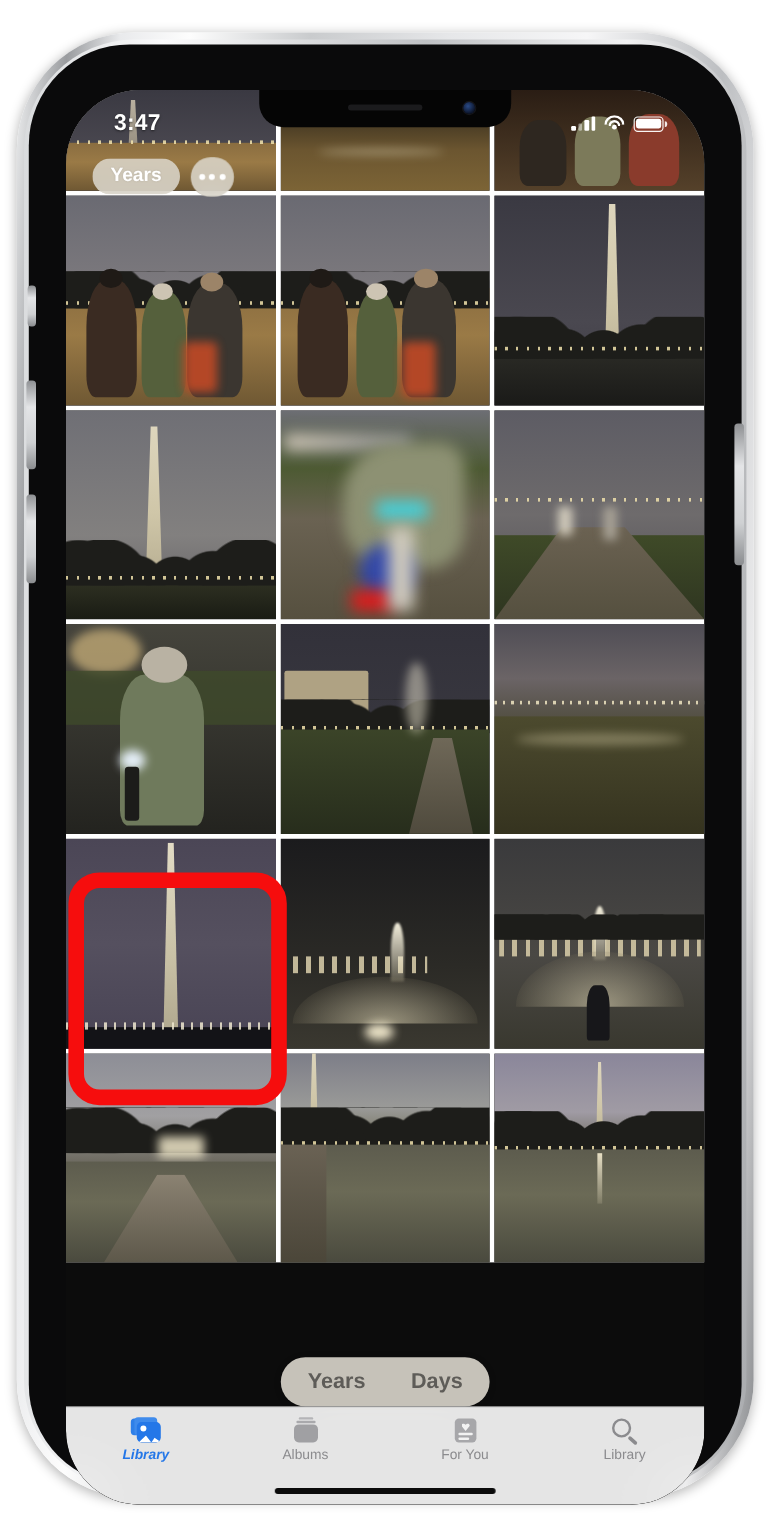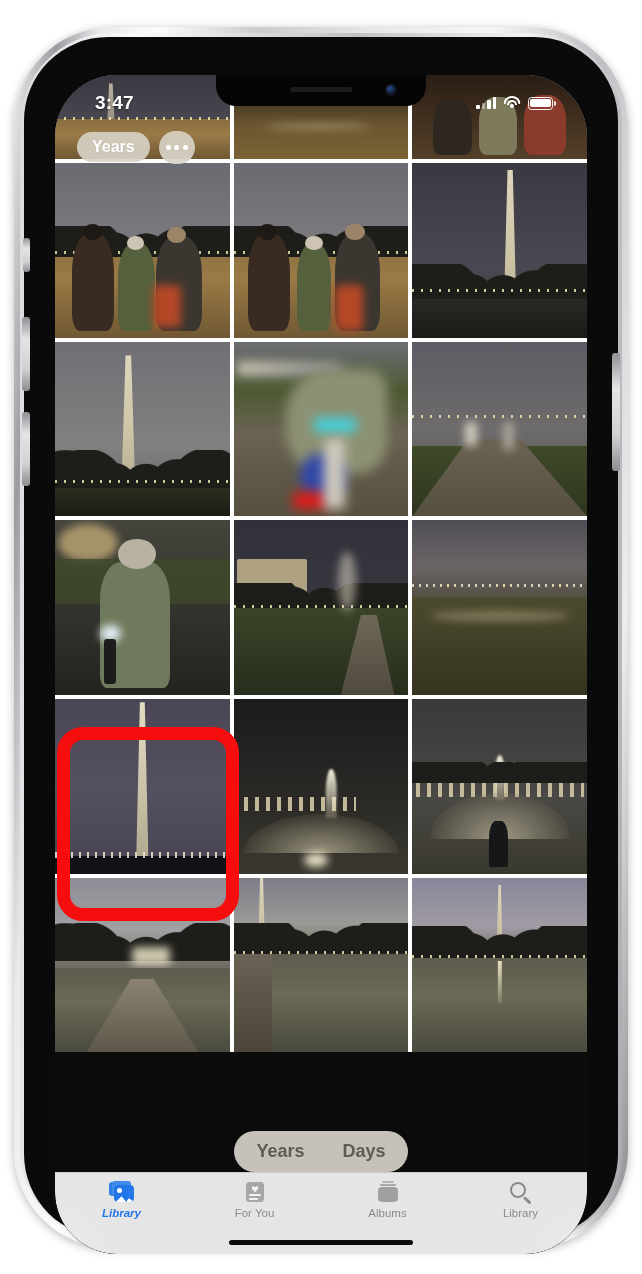--- a/index.html
+++ b/index.html
@@ -476,37 +476,37 @@
         <div class="tabbar">
           <div class="tab active">
             <div class="ico ic-lib">
               <div class="back1"></div>
                 <div class="back2"></div>
                 <div class="front"></div>
             </div>
             <div class="lbl">Library</div>
           </div>
           <div class="tab">
+            <div class="ico ic-al">
+              <div class="b1"></div>
+                <div class="b2"></div>
+                <div class="b3"></div>
+            </div>
+            <div class="lbl">Albums</div>
+          </div>
+          <div class="tab">
             <div class="ico ic-fy">
               <div class="card"></div>
                 <div class="heart"></div>
                 <div class="l1"></div>
                 <div class="l2"></div>
             </div>
             <div class="lbl">For You</div>
           </div>
           <div class="tab">
-            <div class="ico ic-al">
-              <div class="b1"></div>
-                <div class="b2"></div>
-                <div class="b3"></div>
-            </div>
-            <div class="lbl">Albums</div>
-          </div>
-          <div class="tab">
             <div class="ico ic-se">
               <div class="ring"></div>
                 <div class="hdl"></div>
             </div>
             <div class="lbl">Library</div>
           </div>
         </div>
 
         <div class="home-ind"></div>
 

